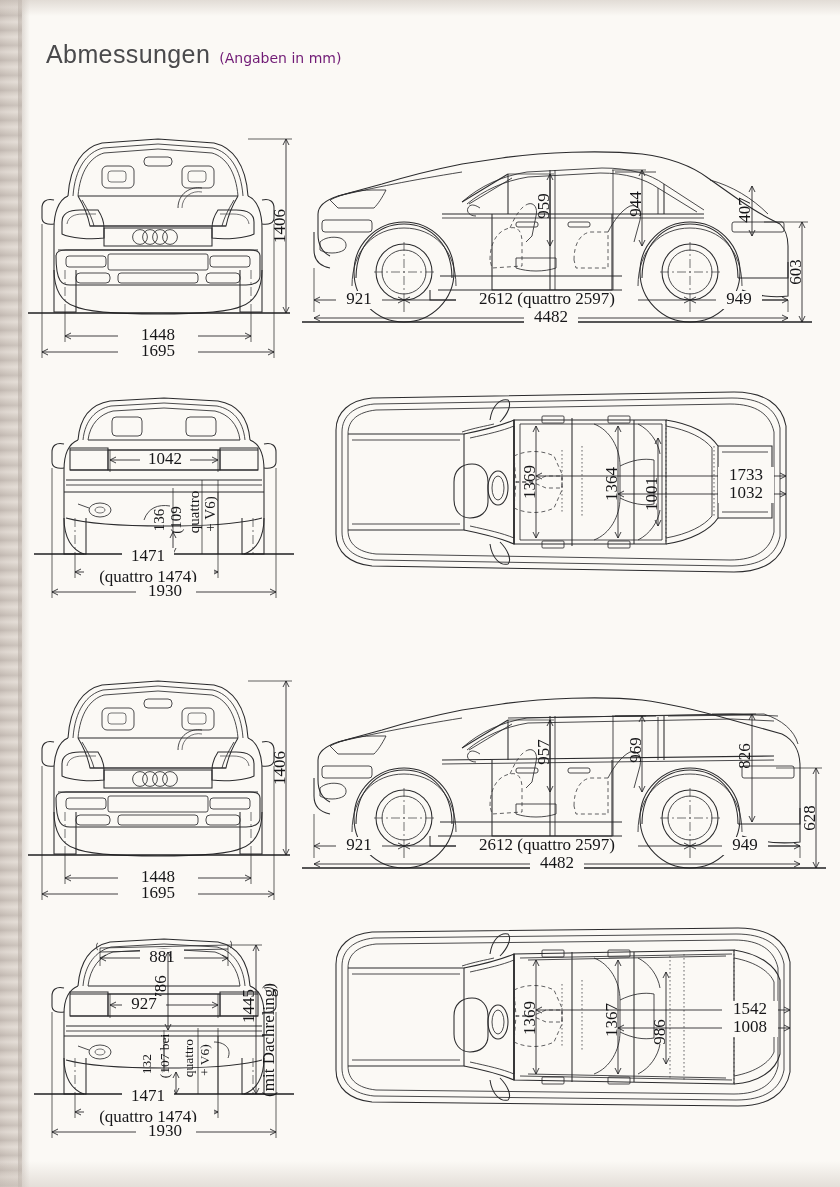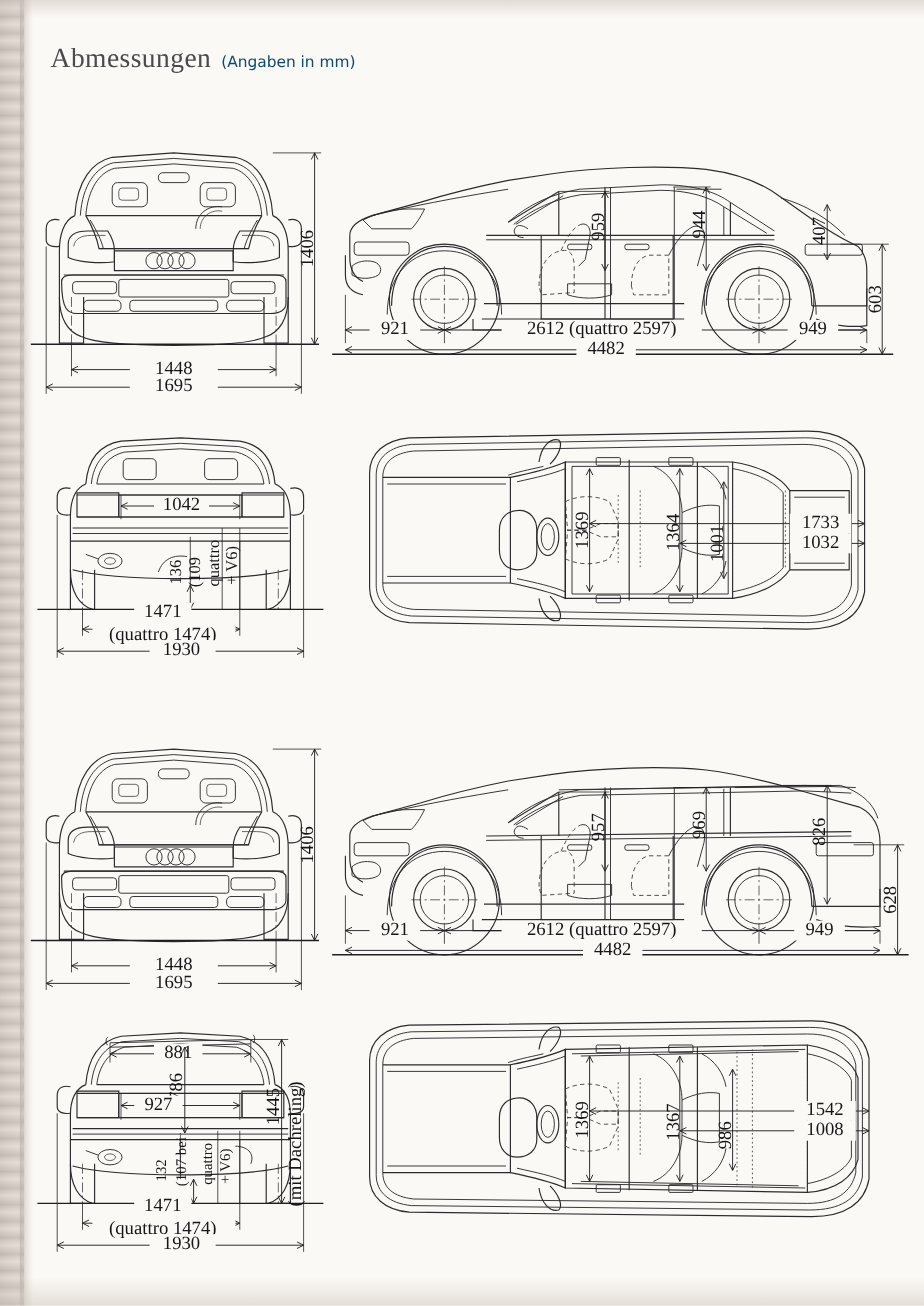--- a/index.html
+++ b/index.html
@@ -24,22 +24,22 @@
   .edge-strip2{
     position:absolute;left:18px;top:0;width:12px;height:1187px;
     background:linear-gradient(90deg,rgba(180,170,162,.55),rgba(251,249,245,0));
   }
   .top-fade{position:absolute;left:0;top:0;width:840px;height:16px;
     background:linear-gradient(180deg,rgba(205,196,188,.55),rgba(251,249,245,0));}
   .bot-fade{position:absolute;left:0;bottom:0;width:840px;height:26px;
     background:linear-gradient(0deg,rgba(205,196,188,.5),rgba(251,249,245,0));}
 
   .title-row{position:absolute;left:46px;top:40px;display:flex;align-items:baseline;gap:9px;}
-  .title-main{font-family:Liberation Serif, serif;font-size:25px;color:#4a4a4c;letter-spacing:.4px;}
-  .title-sub{font-family:"DejaVu Sans",sans-serif;font-size:14px;color:#0c4a6e;}
+  .title-main{font-family:Liberation Sans, sans-serif;font-size:25px;color:#4a4a4c;letter-spacing:.4px;}
+  .title-sub{font-family:"DejaVu Sans",sans-serif;font-size:14px;color:#701a75;}
 
   svg{position:absolute;left:0;top:0;overflow:visible;}
   .ln{fill:none;stroke:#2b2b2d;stroke-width:1.05;}
   .ln2{fill:none;stroke:#2b2b2d;stroke-width:.85;}
   .lnt{fill:none;stroke:#3a3a3c;stroke-width:.7;}
   .dash{fill:none;stroke:#3a3a3c;stroke-width:.8;stroke-dasharray:4 3;}
   .dot{fill:none;stroke:#3a3a3c;stroke-width:.75;stroke-dasharray:1.6 2.4;}
   .cl{fill:none;stroke:#3a3a3c;stroke-width:.7;stroke-dasharray:9 3 2 3;}
   .dim{fill:none;stroke:#1f1f21;stroke-width:.85;}
   .ext{fill:none;stroke:#1f1f21;stroke-width:.7;}

